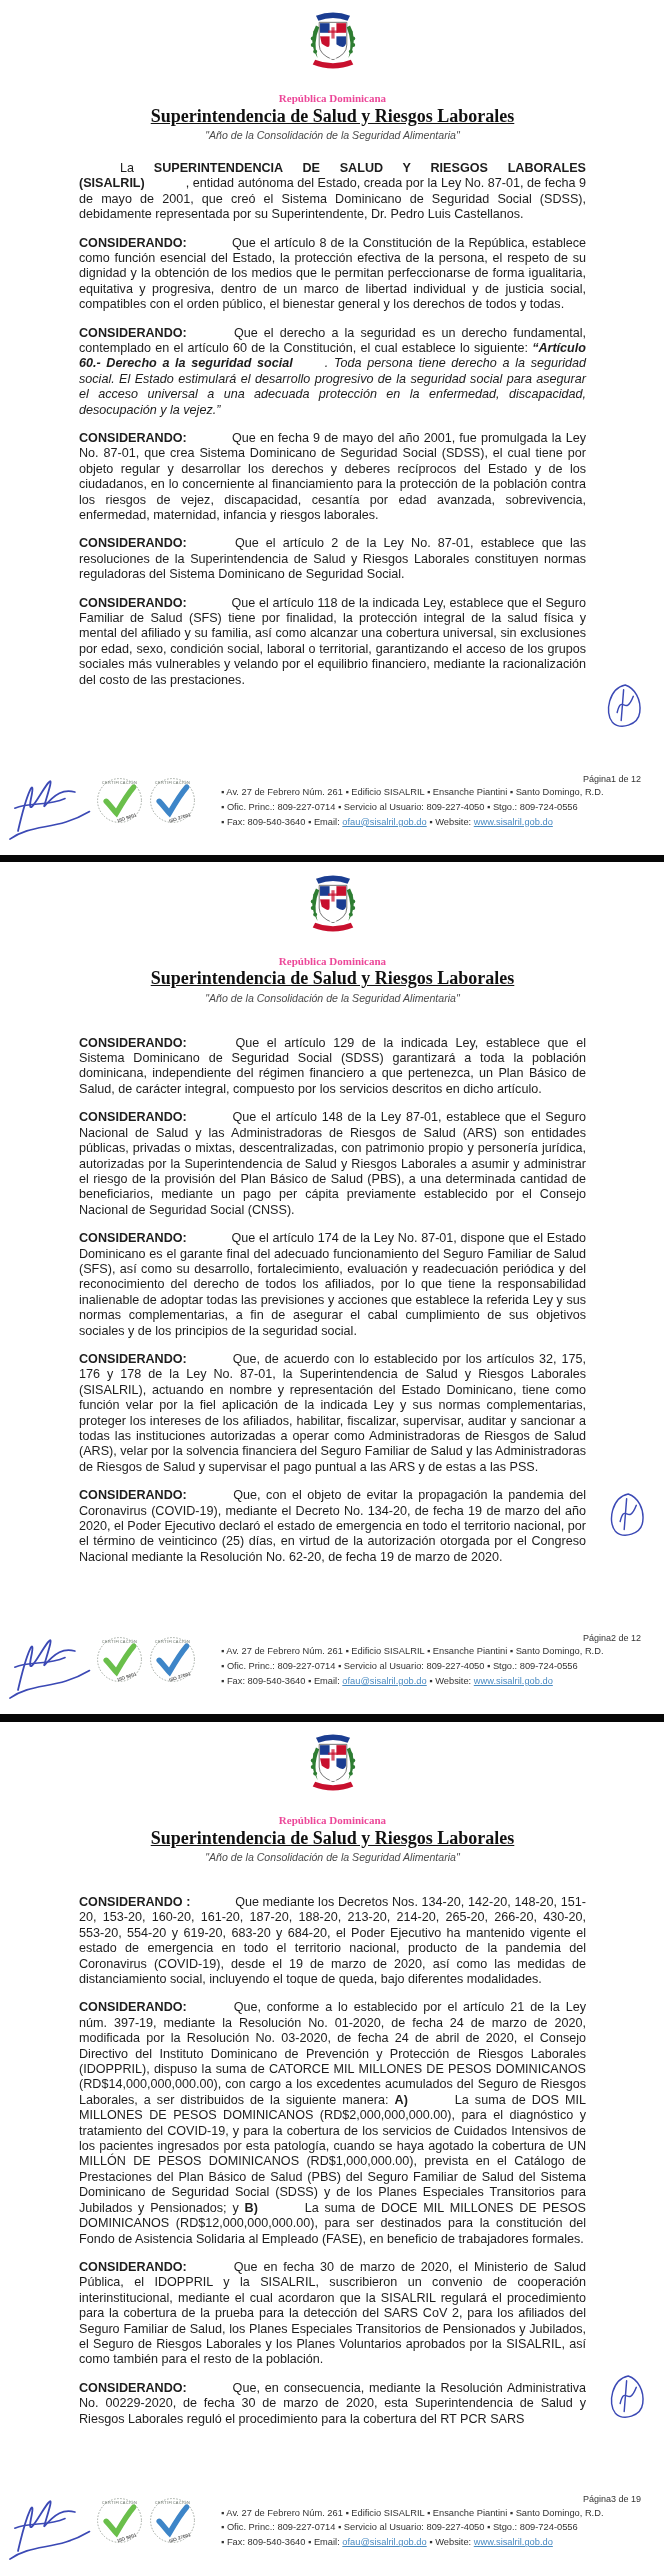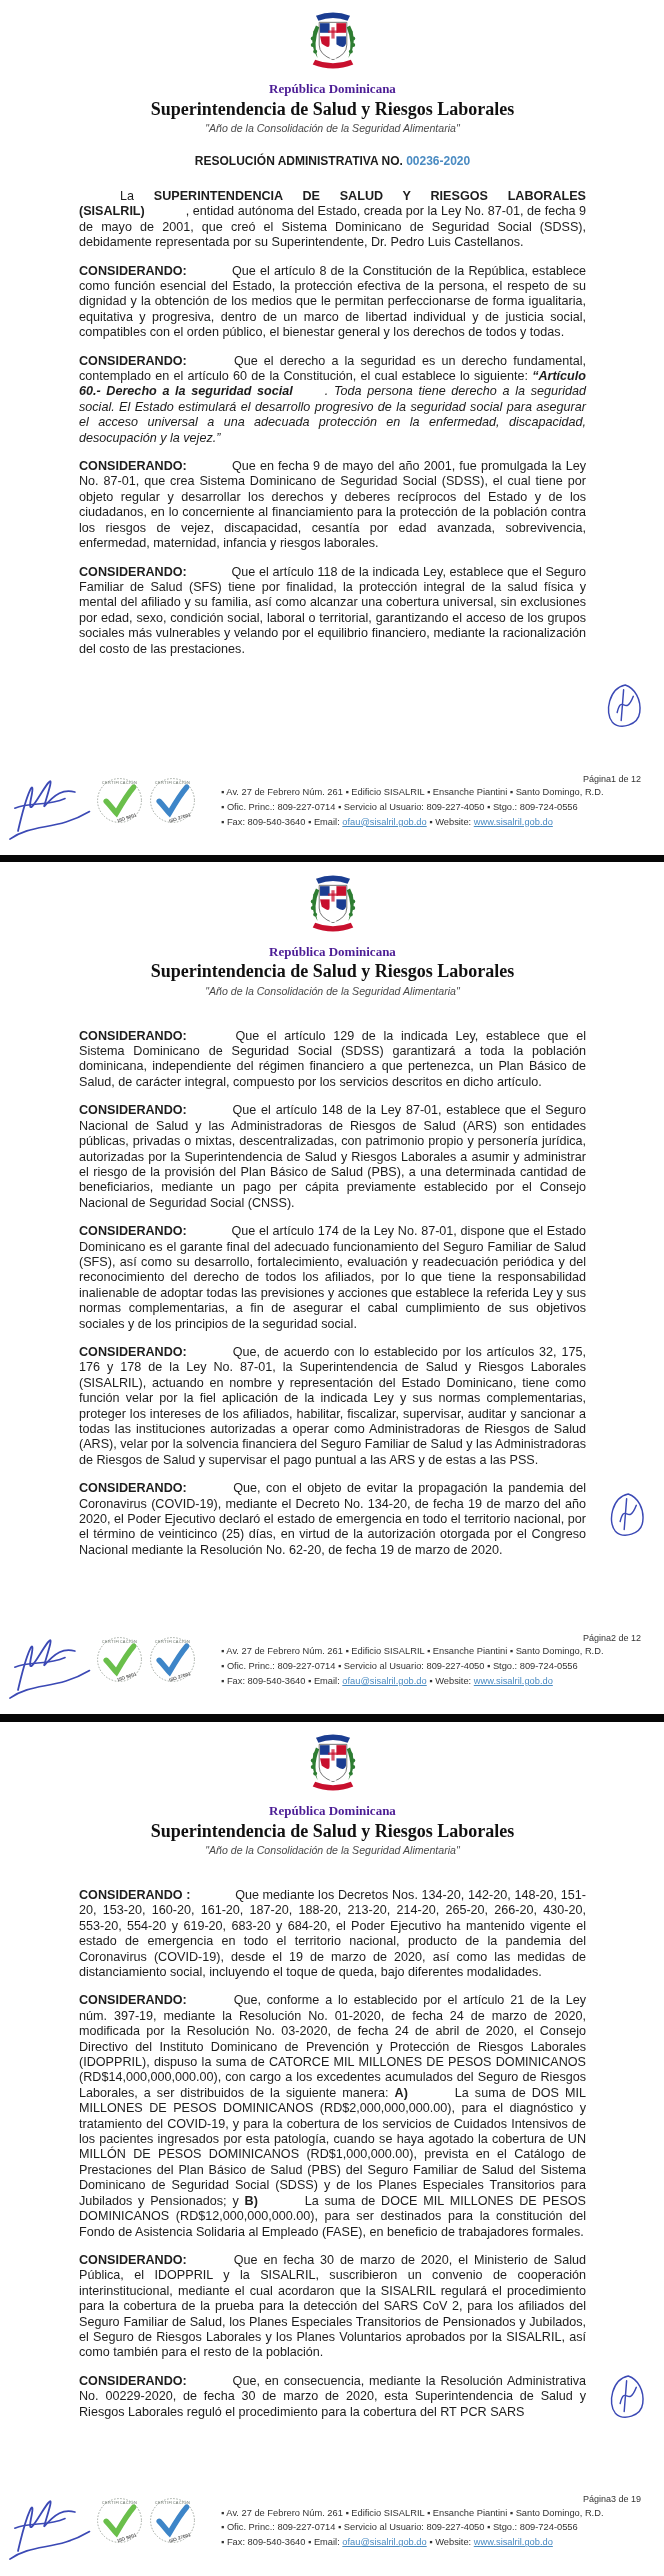--- a/index.html
+++ b/index.html
@@ -6,22 +6,22 @@
   body{width:665px;font-family:"Liberation Sans",sans-serif;color:#1d1d1d;}
   .doc{width:665px;}
   .page{position:relative;width:665px;background:#fff;overflow:hidden;}
   .page-1{height:855px;}
   .page-2{height:852px;}
   .page-3{height:854px;}
   .page-sep{height:7.3px;background:#070707;width:665px;}
   
   .page-header{text-align:center;padding-top:11.4px;}
   .emblem{display:flex;justify-content:center;}
-  .republic{font-family:"Liberation Serif",serif;font-weight:bold;font-size:13px;margin-top:10px;color:#4c1d95;}
-  .org{font-family:"Liberation Serif",serif;font-weight:bold;font-size:18px;margin-top:1.6px;color:#111;}
+  .republic{font-family:"Liberation Serif",serif;font-weight:bold;font-size:11px;margin-top:21px;color:#ec4899;}
+  .org{font-family:"Liberation Serif",serif;font-weight:bold;font-size:18px;margin-top:1.6px;color:#111;text-decoration:underline;}
   .motto{font-style:italic;font-size:10.6px;color:#4a4a4a;margin-top:2.4px;}
   
   .res-title{margin:19.5px auto 0;width:520px;text-align:center;font-weight:bold;font-size:12px;line-height:1.3;}
   .res-blue{color:#4a8bc2;}
   
   .page-body{margin:19.5px 79px 0;text-align:justify;font-size:12.6px;line-height:15.4px;}
   .page-body-noTitle{margin-top:32px;}
   .para{margin:0 0 13px;}
   .seg-normal{font-weight:normal;font-style:normal;margin-left:41px;}
   .seg-bold{font-weight:bold;}
@@ -75,28 +75,28 @@
           <circle cx="58" cy="42" r="2.4" fill="#2e7d32"></circle>
             <circle cx="55" cy="50" r="2.4" fill="#2e7d32"></circle>
         </svg>
       </div>
       <div class="republic">República Dominicana</div>
       <div class="org">Superintendencia de Salud y Riesgos Laborales</div>
       <div class="motto">"Año de la Consolidación de la Seguridad Alimentaria"</div>
     </header>
 
     <div class="res-title">
-      <div><span>RESOLUCIÓN ADMINISTRATIVA NO. </span><span class="res-blue">00236-2020</span></div>
     </div>
 
     <main class="page-body">
         <p class="para"><span class="seg-normal">La </span><span class="seg-bold">SUPERINTENDENCIA DE SALUD Y RIESGOS LABORALES (SISALRIL)</span><span class="seg-normal">, entidad autónoma del Estado, creada por la Ley No. 87-01, de fecha 9 de mayo de 2001, que creó el Sistema Dominicano de Seguridad Social (SDSS), debidamente representada por su Superintendente, Dr. Pedro Luis Castellanos.</span></p>
         <p class="para"><span class="seg-bold">CONSIDERANDO:</span><span class="seg-normal"> Que el artículo 8 de la Constitución de la República, establece como función esencial del Estado, la protección efectiva de la persona, el respeto de su dignidad y la obtención de los medios que le permitan perfeccionarse de forma igualitaria, equitativa y progresiva, dentro de un marco de libertad individual y de justicia social, compatibles con el orden público, el bienestar general y los derechos de todos y todas.</span></p>
         <p class="para"><span class="seg-bold">CONSIDERANDO:</span><span class="seg-normal"> Que el derecho a la seguridad es un derecho fundamental, contemplado en el artículo 60 de la Constitución, el cual establece lo siguiente: </span><span class="seg-bolditalic">“Artículo 60.- Derecho a la seguridad social</span><span class="seg-italic">. Toda persona tiene derecho a la seguridad social. El Estado estimulará el desarrollo progresivo de la seguridad social para asegurar el acceso universal a una adecuada protección en la enfermedad, discapacidad, desocupación y la vejez.”</span></p>
         <p class="para"><span class="seg-bold">CONSIDERANDO:</span><span class="seg-normal"> Que en fecha 9 de mayo del año 2001, fue promulgada la Ley No. 87-01, que crea Sistema Dominicano de Seguridad Social (SDSS), el cual tiene por objeto regular y desarrollar los derechos y deberes recíprocos del Estado y de los ciudadanos, en lo concerniente al financiamiento para la protección de la población contra los riesgos de vejez, discapacidad, cesantía por edad avanzada, sobrevivencia, enfermedad, maternidad, infancia y riesgos laborales.</span></p>
+        <p class="para"><span class="seg-bold">CONSIDERANDO:</span><span class="seg-normal"> Que el artículo 2 de la Ley No. 87-01, establece que las resoluciones de la Superintendencia de Salud y Riesgos Laborales constituyen normas reguladoras del Sistema Dominicano de Seguridad Social.</span></p>
         <p class="para"><span class="seg-bold">CONSIDERANDO:</span><span class="seg-normal"> Que el artículo 118 de la indicada Ley, establece que el Seguro Familiar de Salud (SFS) tiene por finalidad, la protección integral de la salud física y mental del afiliado y su familia, así como alcanzar una cobertura universal, sin exclusiones por edad, sexo, condición social, laboral o territorial, garantizando el acceso de los grupos sociales más vulnerables y velando por el equilibrio financiero, mediante la racionalización del costo de las prestaciones.</span></p>
       </main>
 
     <svg class="margin-initials mi-1" width="42" height="52" viewBox="0 0 52 64">
       <path d="M30 6 C 10 10, 4 40, 14 52 C 24 62, 46 56, 48 40 C 50 24, 42 10, 30 6" fill="none" stroke="#3b49b5" stroke-width="1.8" stroke-linecap="round"></path>
       <path d="M20 40 C 26 16, 30 46, 40 20" fill="none" stroke="#3b49b5" stroke-width="1.8" stroke-linecap="round"></path>
       <path d="M28 12 C 27 24, 26 38, 25 50" fill="none" stroke="#3b49b5" stroke-width="1.8" stroke-linecap="round"></path>
     </svg>
 
     <footer class="page-footer">

